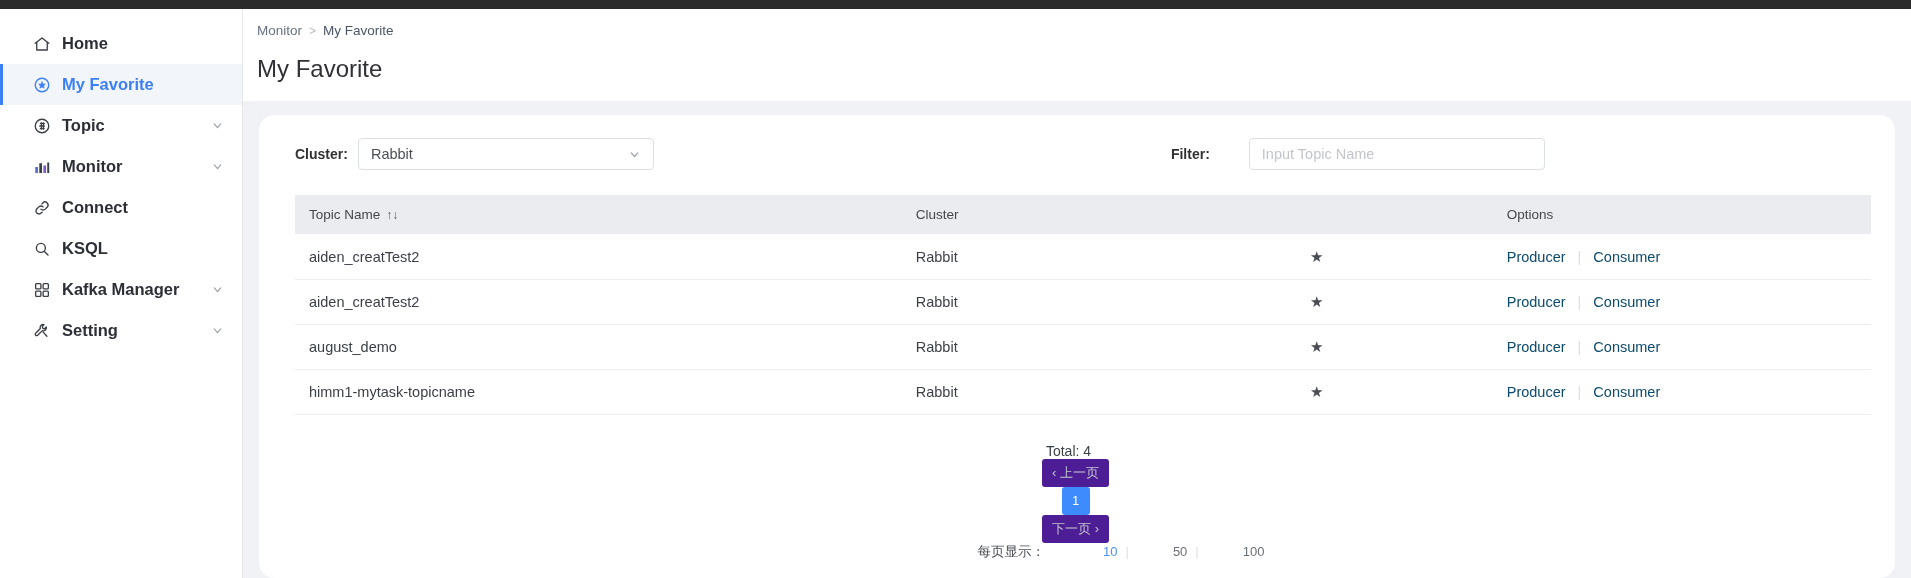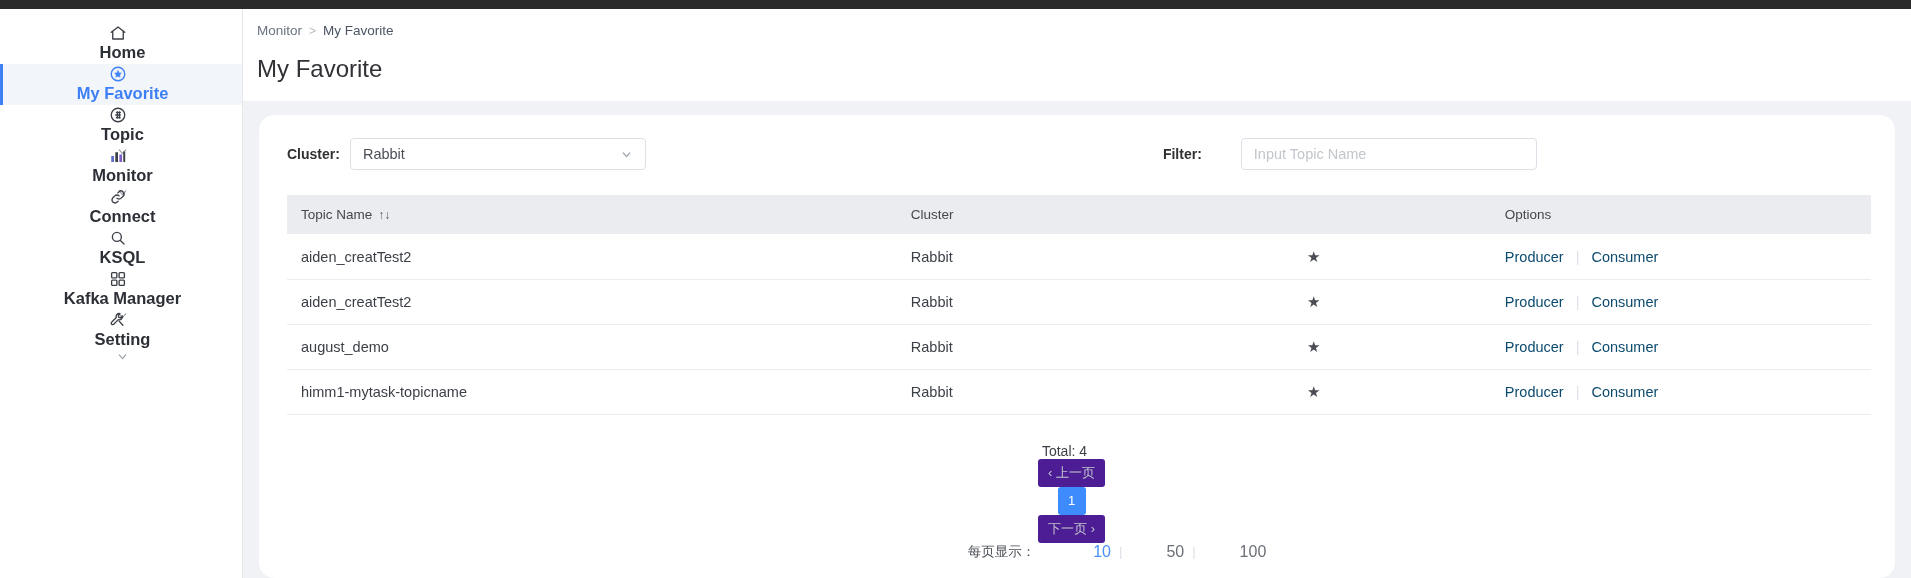--- a/index.html
+++ b/index.html
@@ -24,27 +24,26 @@
   .sidebar {
     width: 243px; flex: 0 0 243px;
     background: #ffffff;
     border-right: 1px solid #e8e8e8;
     padding-top: 14px;
     position: relative;
   }
   .nav-item {
     display: flex; align-items: center;
     height: 41px;
-    padding-left: 21px; padding-right: 18px;
+    padding-left: 32px; padding-right: 18px;
     font-size: 16.5px; font-weight: bold;
     color: #2c2f36;
     cursor: pointer;
     position: relative;
     white-space: nowrap;
-    flex-direction: column;
   }
   .nav-item .ic {
     width: 20px; height: 20px;
     margin-right: 10px;
     display: inline-flex; align-items: center; justify-content: center;
     flex: 0 0 20px;
   }
   .nav-item .ic svg { display: block; }
   .nav-item .label { flex: 1 1 auto; }
   .nav-item .caret {
@@ -73,21 +72,21 @@
   .content-wrap {
     flex: 1 1 auto;
     background: #f0f2f5;
     padding: 14px 16px 0 16px;
     min-height: 0;
   }
   .card {
     background: #ffffff;
     border-radius: 15px;
     height: 100%;
-    padding: 22px 24px 0 28px;
+    padding: 22px 24px 0 36px;
     box-shadow: 0 0 1px rgba(0,0,0,.03);
   }
 
   
   .filters { display: flex; align-items: center; height: 34px; margin-bottom: 24px; }
   .field { display: flex; align-items: center; }
   .field-label { font-size: 14px; color: #303133; font-weight: bold; margin-right: 10px; white-space: nowrap; }
   .select-box {
     width: 296px; height: 32px;
     border: 1px solid #dcdfe6; border-radius: 4px;
@@ -156,21 +155,21 @@
   }
   .pg-num {
     min-width: 28px; height: 28px;
     background: #3d8bfd; color: #fff;
     border-radius: 3px;
     display: inline-flex; align-items: center; justify-content: center;
     font-size: 13px; margin-right: 4px; cursor: pointer;
   }
   .sizes { display: flex; align-items: center; margin-left: 95px; justify-content: flex-end; }
   .sizes-label { font-size: 13.5px; color: #4b4f56; margin-right: 14px; white-space: nowrap; }
-  .size-opt { font-size: 16px; color: #6b6f76; cursor: pointer; padding: 0 8px; margin-left: 36px; }
+  .size-opt { font-size: 13px; color: #6b6f76; cursor: pointer; padding: 0 8px; margin-left: 36px; }
   .size-opt.active { color: #4a90f7; }
   .size-sep { color: #dcdfe6; font-size: 13px; }
 </style>
 </head>
 <body>
 
 <div id="app">
 
   <div class="topbar"></div>
 

